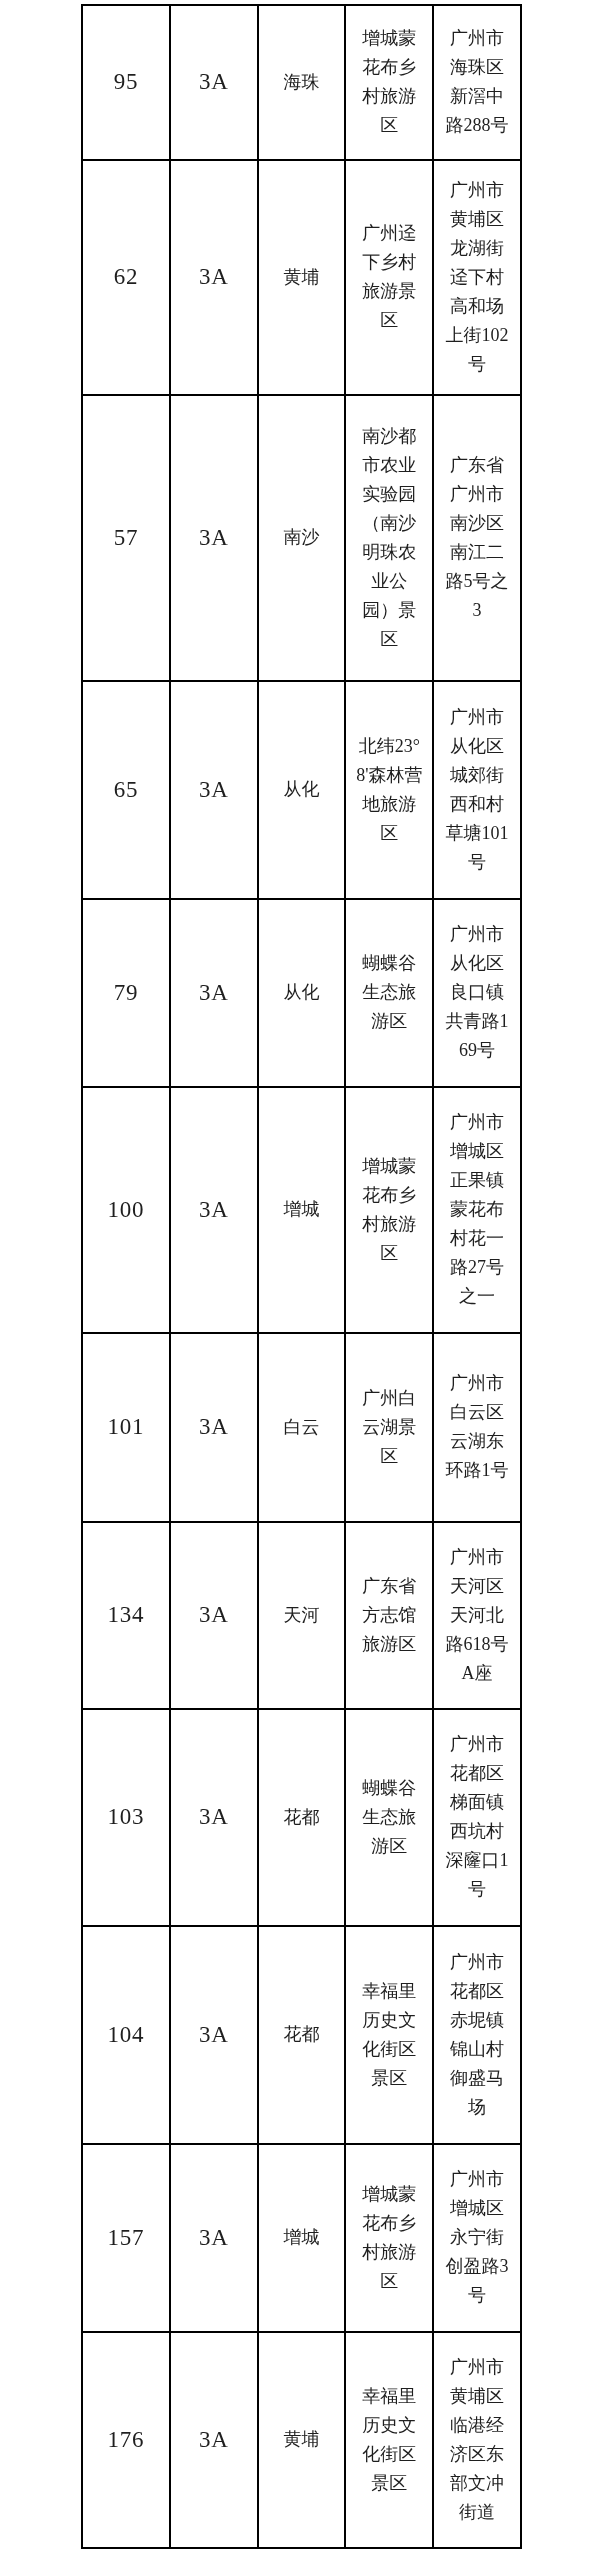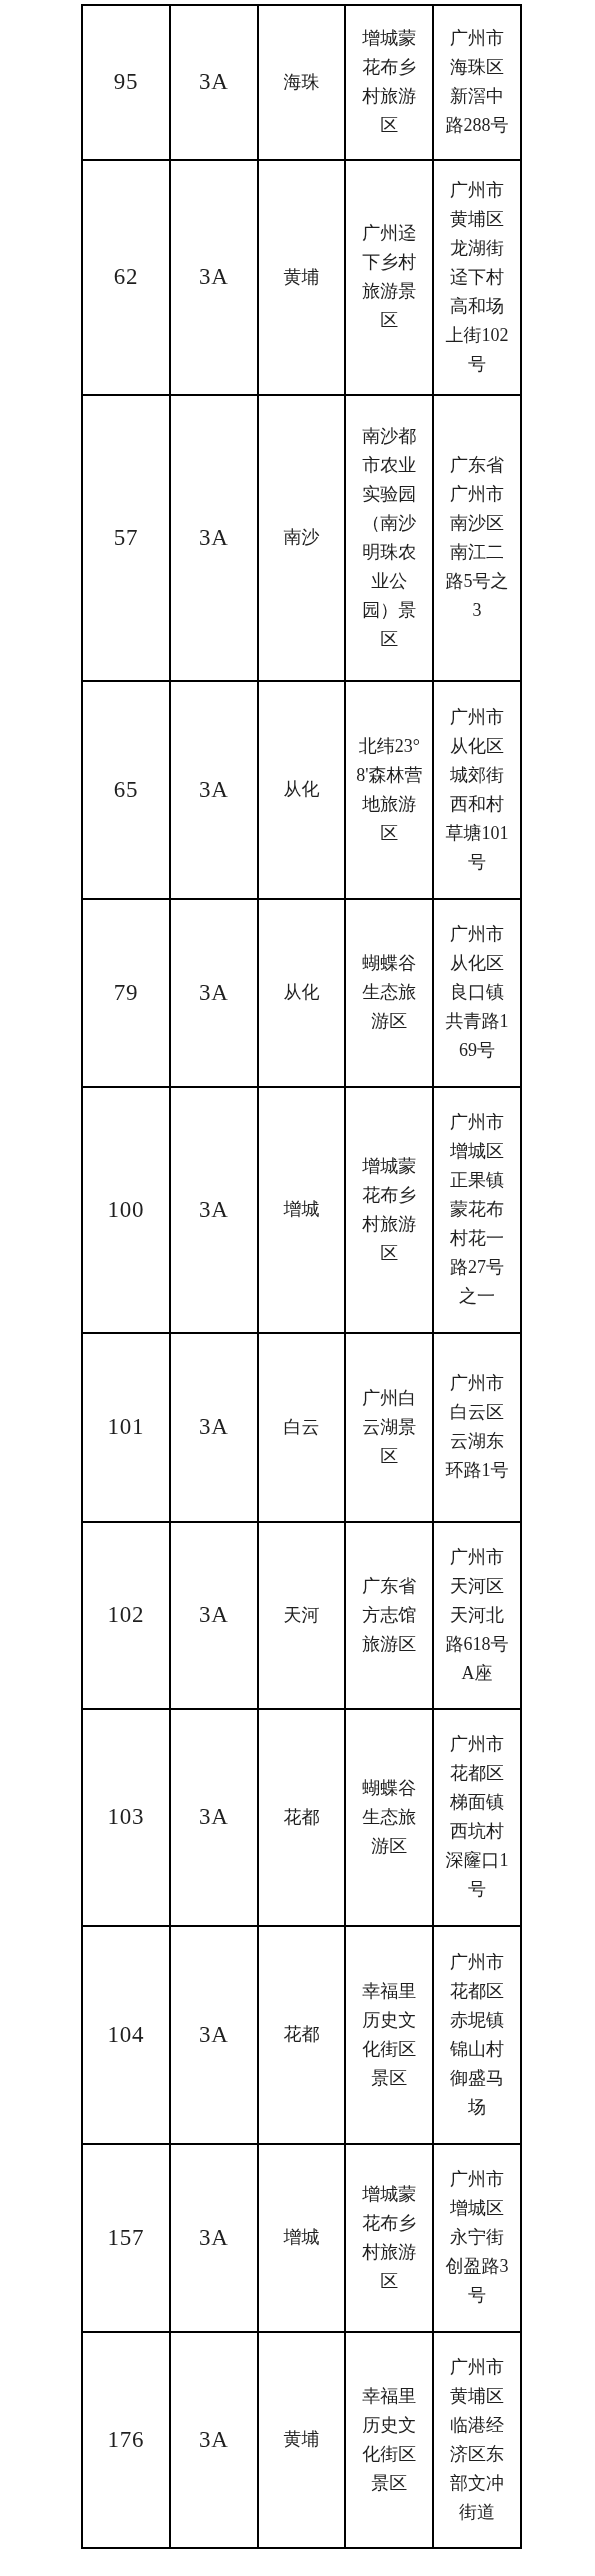--- a/index.html
+++ b/index.html
@@ -96,21 +96,21 @@
       <td class="c-addr">广州市增城区正果镇蒙花布村花一路27号之一</td>
     </tr>
     <tr style="height:189px">
       <td class="c-no">101</td>
       <td class="c-grade">3A</td>
       <td class="c-dist">白云</td>
       <td class="c-name">广州白云湖景区</td>
       <td class="c-addr">广州市白云区云湖东环路1号</td>
     </tr>
     <tr style="height:187px">
-      <td class="c-no">102</td>
+      <td class="c-no">134</td>
       <td class="c-grade">3A</td>
       <td class="c-dist">天河</td>
       <td class="c-name">广东省方志馆旅游区</td>
       <td class="c-addr">广州市天河区天河北路618号A座</td>
     </tr>
     <tr style="height:217px">
       <td class="c-no">103</td>
       <td class="c-grade">3A</td>
       <td class="c-dist">花都</td>
       <td class="c-name">蝴蝶谷生态旅游区</td>

